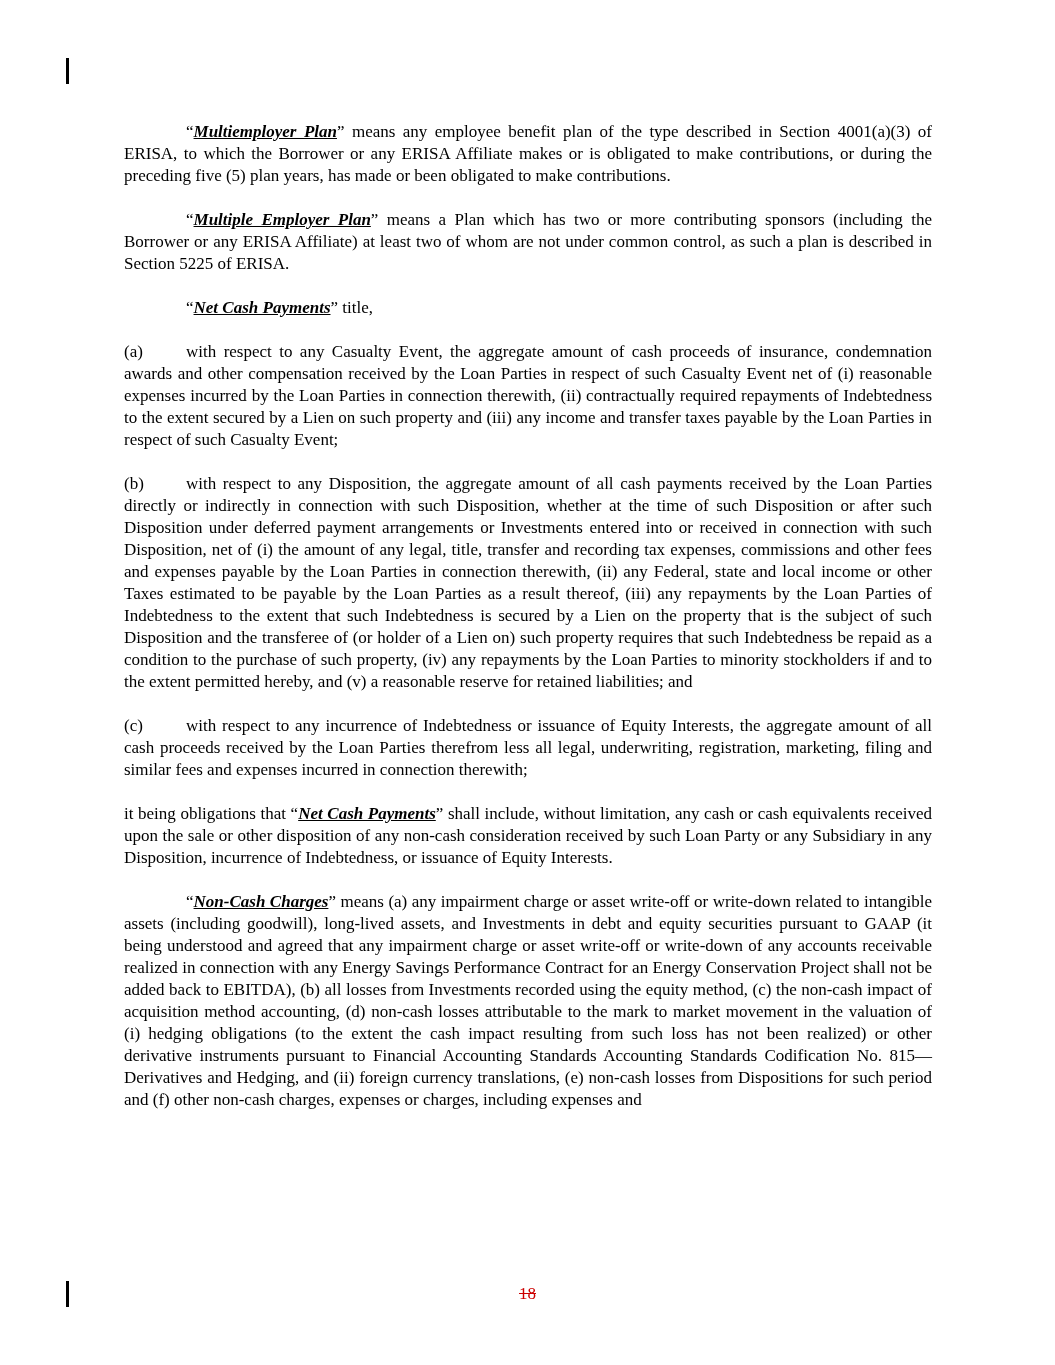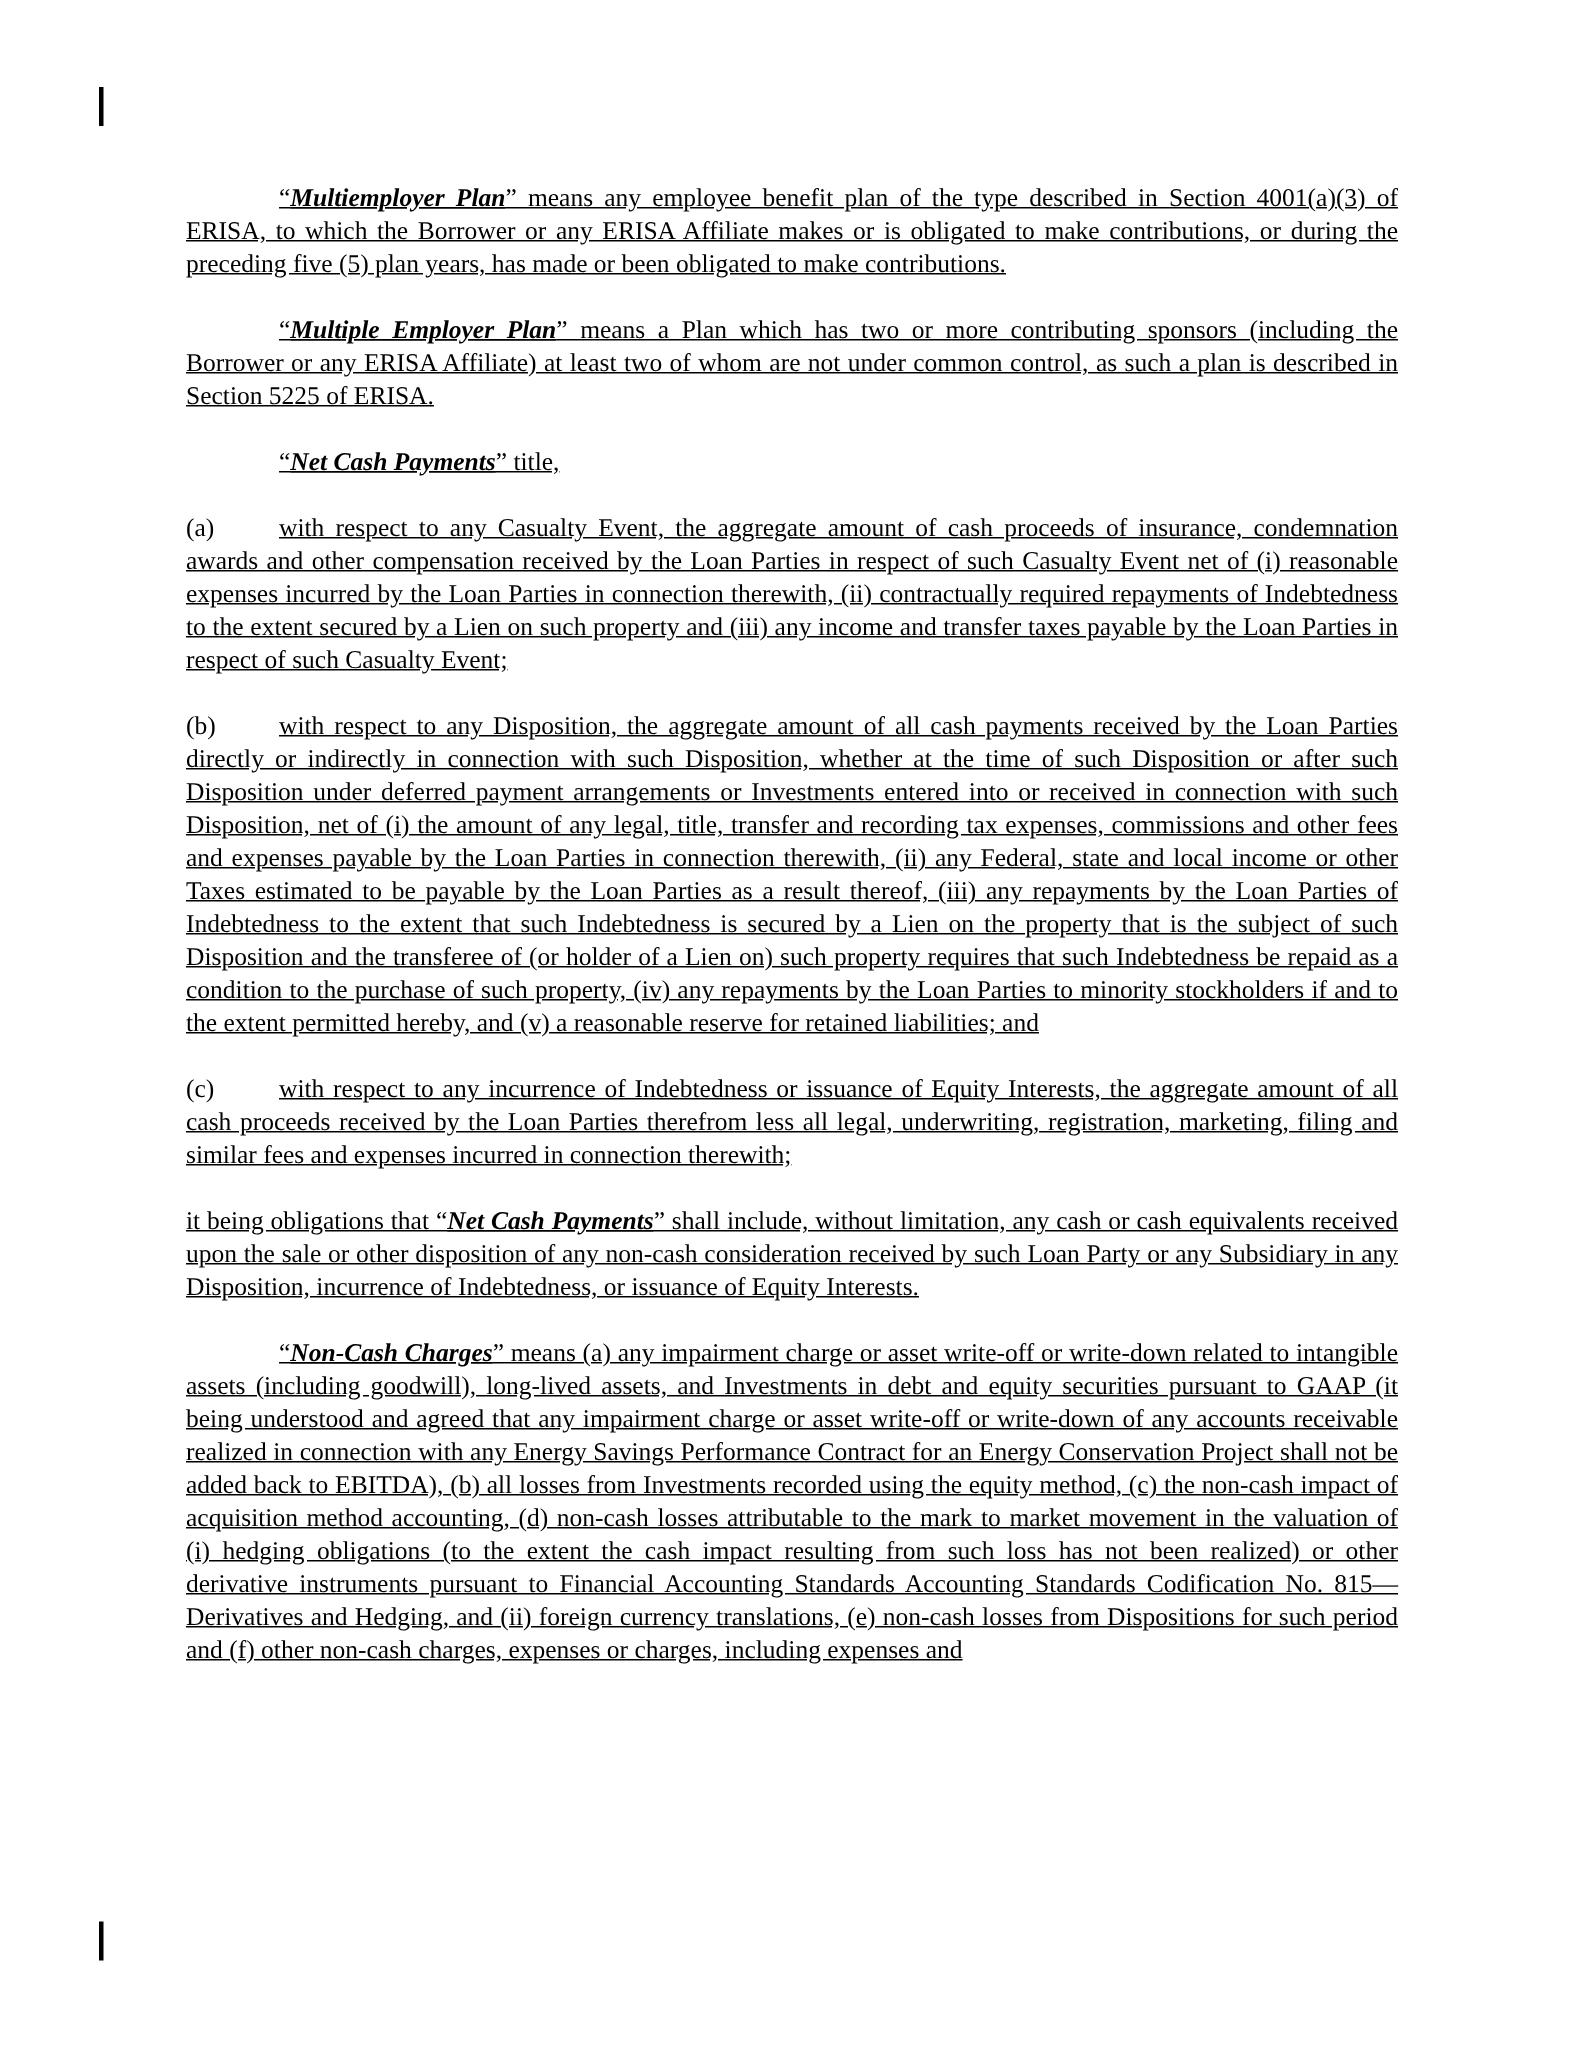--- a/index.html
+++ b/index.html
@@ -21,21 +21,20 @@
     overflow: hidden;
   }
   .body-text {
     position: absolute;
     left: 124px;
     top: 121px;
     width: 808px;
     font-size: 17px;
     line-height: 22px;
     text-align: justify;
-    text-decoration: underline;
   }
   p.para {
     margin: 0 0 22px 0;
   }
   p.para.indent {
     text-indent: 62px;
   }
   .term {
     font-weight: bold;
     font-style: italic;
@@ -75,13 +74,14 @@
   <div class="body-text">
       <p class="para indent"><span>“</span><span class="term">Multiemployer Plan</span><span>” means any employee benefit plan of the type described in Section&nbsp;4001(a)(3) of ERISA, to which the Borrower or any ERISA Affiliate makes or is obligated to make contributions, or during the preceding five (5) plan years, has made or been obligated to make contributions.</span></p>
       <p class="para indent"><span>“</span><span class="term">Multiple Employer Plan</span><span>” means a Plan which has two or more contributing sponsors (including the Borrower or any ERISA Affiliate) at least two of whom are not under common control, as such a plan is described in Section 5225 of ERISA.</span></p>
       <p class="para indent"><span>“</span><span class="term">Net Cash Payments</span><span>” title,</span></p>
       <p class="para"><span class="label">(a)</span><span>with respect to any Casualty Event, the aggregate amount of cash proceeds of insurance, condemnation awards and other compensation received by the Loan Parties in respect of such Casualty Event net of (i)&nbsp;reasonable expenses incurred by the Loan Parties in connection therewith, (ii) contractually required repayments of Indebtedness to the extent secured by a Lien on such property and (iii)&nbsp;any income and transfer taxes payable by the Loan Parties in respect of such Casualty Event;</span></p>
       <p class="para"><span class="label">(b)</span><span>with respect to any Disposition, the aggregate amount of all cash payments received by the Loan Parties directly or indirectly in connection with such Disposition, whether at the time of such Disposition or after such Disposition under deferred payment arrangements or Investments entered into or received in connection with such Disposition, net of (i) the amount of any legal, title, transfer and recording tax expenses, commissions and other fees and expenses payable by the Loan Parties in connection therewith, (ii) any Federal, state and local income or other Taxes estimated to be payable by the Loan Parties as a result thereof, (iii) any repayments by the Loan Parties of Indebtedness to the extent that such Indebtedness is secured by a Lien on the property that is the subject of such Disposition and the transferee of (or holder of a Lien on) such property requires that such Indebtedness be repaid as a condition to the purchase of such property, (iv)&nbsp;any repayments by the Loan Parties to minority stockholders if and to the extent permitted hereby, and (v) a reasonable reserve for retained liabilities; and</span></p>
       <p class="para"><span class="label">(c)</span><span>with respect to any incurrence of Indebtedness or issuance of Equity Interests, the aggregate amount of all cash proceeds received by the Loan Parties therefrom less all legal, underwriting, registration, marketing, filing and similar fees and expenses incurred in connection therewith;</span></p>
       <p class="para"><span>it being obligations that “</span><span class="term">Net Cash Payments</span><span>” shall include, without limitation, any cash or cash equivalents received upon the sale or other disposition of any non-cash consideration received by such Loan Party or any Subsidiary in any Disposition, incurrence of Indebtedness, or issuance of Equity Interests.</span></p>
       <p class="para indent"><span>“</span><span class="term">Non-Cash Charges</span><span>” means (a) any impairment charge or asset write-off or write-down related to intangible assets (including goodwill), long-lived assets, and Investments in debt and equity securities pursuant to GAAP (it being understood and agreed that any impairment charge or asset write-off or write-down of any accounts receivable realized in connection with any Energy Savings Performance Contract for an Energy Conservation Project shall not be added back to EBITDA), (b) all losses from Investments recorded using the equity method, (c) the non-cash impact of acquisition method accounting, (d)&nbsp;non-cash losses attributable to the mark to market movement in the valuation of (i)&nbsp;hedging obligations (to the extent the cash impact resulting from such loss has not been realized) or other derivative instruments pursuant to Financial Accounting Standards Accounting Standards Codification No.&nbsp;815—Derivatives and Hedging, and (ii)&nbsp;foreign currency translations, (e)&nbsp;non-cash losses from Dispositions for such period and (f)&nbsp;other non-cash charges, expenses or charges, including expenses and</span></p>
     </div>
+  <div class="page-number" style="color: rgb(204, 0, 0);">18</div>
 </div>
 
 </body></html>

